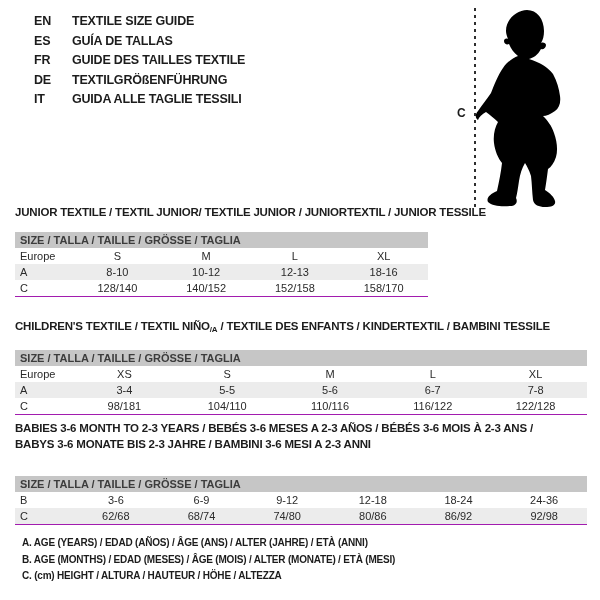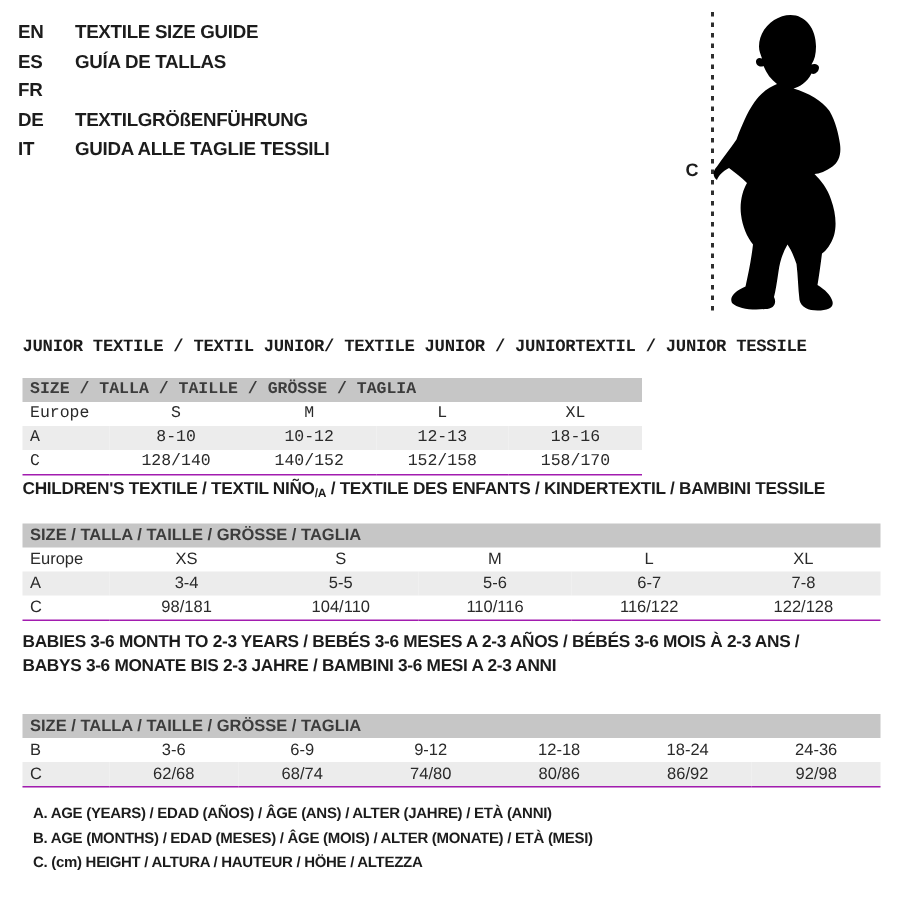--- a/index.html
+++ b/index.html
@@ -7,33 +7,33 @@
     position: relative;
     width: 600px;
     height: 600px;
     background: #ffffff;
     font-family: "Liberation Sans", "DejaVu Sans", sans-serif;
     color: #1c1c1c;
     overflow: hidden;
   }
 
   
-  .lang-block { position: absolute; top: 12px; left: 12px; }
+  .lang-block { position: absolute; top: 12px; left: 34px; }
   .lang-row { display: flex; line-height: 19.5px; font-size: 12.5px; font-weight: bold; letter-spacing: -0.2px; }
   .lang-code { width: 38px; flex: 0 0 38px; }
   .lang-text { white-space: nowrap; }
 
   
   .figure { position: absolute; left: 450px; top: 0; width: 150px; height: 215px; }
   .figure svg { position: absolute; left: 0; top: 0; }
   .c-label { position: absolute; left: 7px; top: 106px; font-size: 12px; font-weight: bold; }
 
   
   .sec { position: absolute; left: 15px; }
-  .sec1 { top: 224px; width: 413px; font-family: Liberation Mono, monospace; }
+  .sec1 { top: 204px; width: 413px; }
   .sec2 { top: 318px; width: 572px; }
   .sec3 { top: 420px; width: 572px; }
   .sec-title {
     font-size: 11.5px; font-weight: bold; letter-spacing: -0.2px;
     margin-bottom: 12px; line-height: 16px; white-space: nowrap;
   }
   .sec3 .sec-title { margin-bottom: 24px; }
   .sub-a { font-size: 8px; vertical-align: -2px; font-weight: bold; }
 
   table { border-collapse: collapse; width: 100%; table-layout: fixed; border-bottom: 1px solid #a21caf; }
@@ -59,20 +59,21 @@
     <div class="lang-row">
       <span class="lang-code">EN</span>
       <span class="lang-text">TEXTILE SIZE GUIDE</span>
     </div>
     <div class="lang-row">
       <span class="lang-code">ES</span>
       <span class="lang-text">GUÍA DE TALLAS</span>
     </div>
     <div class="lang-row">
       <span class="lang-code">FR</span>
+      <span class="lang-text">GUIDE DES TAILLES TEXTILE</span>
     </div>
     <div class="lang-row">
       <span class="lang-code">DE</span>
       <span class="lang-text">TEXTILGRÖßENFÜHRUNG</span>
     </div>
     <div class="lang-row">
       <span class="lang-code">IT</span>
       <span class="lang-text">GUIDA ALLE TAGLIE TESSILI</span>
     </div>
   </div>

